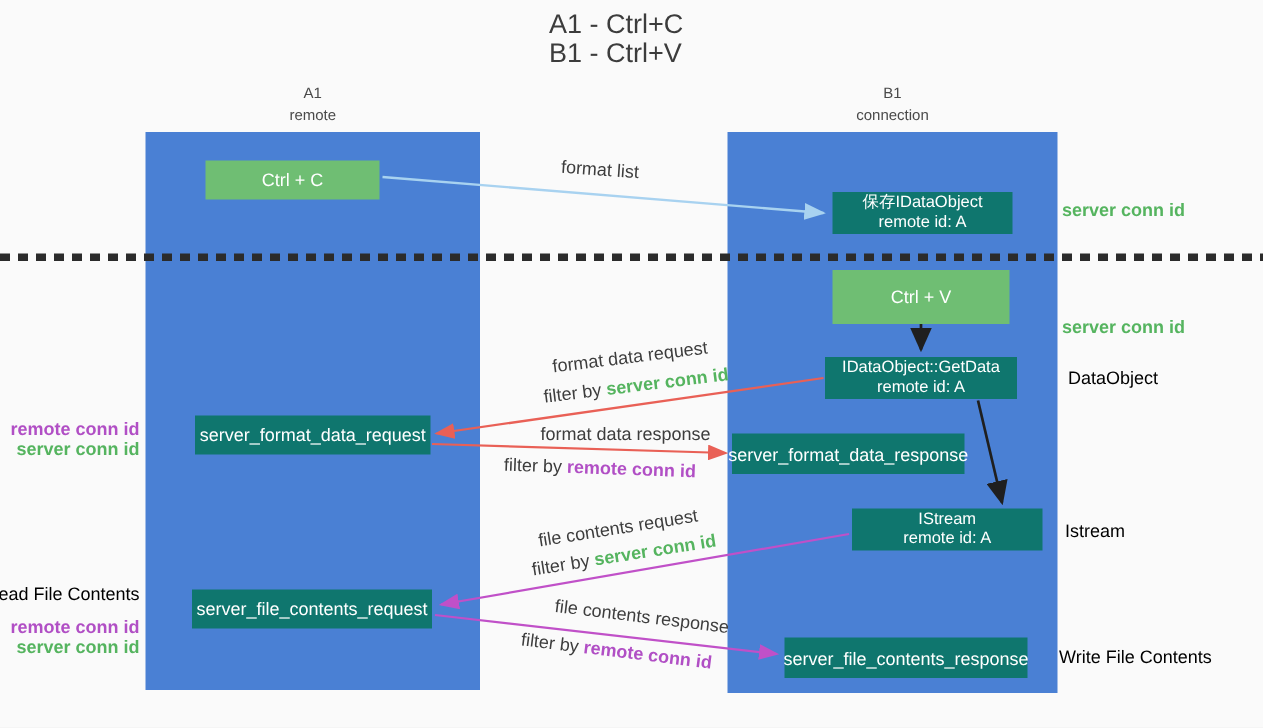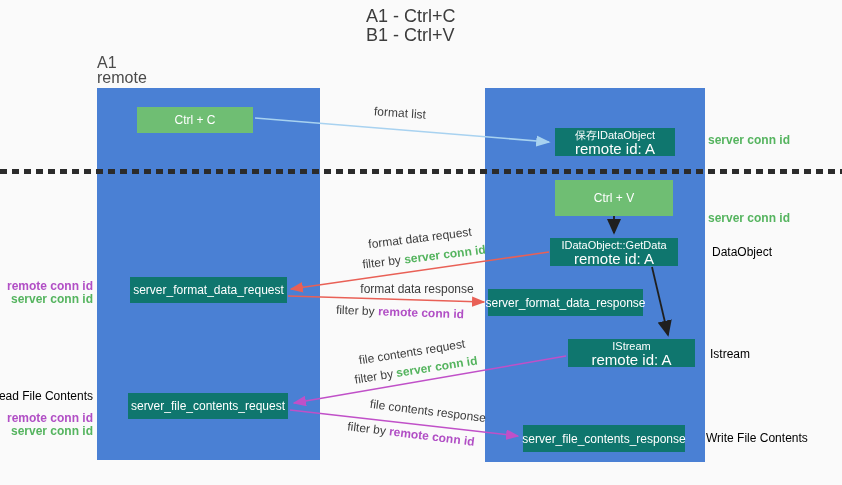--- a/index.html
+++ b/index.html
@@ -1,33 +1,33 @@
 <!DOCTYPE html>
 <html><head>
 <meta charset="utf-8">
 <style>
   html,body{margin:0;padding:0;}
   body{background:#e8e8e8;font-family:"Liberation Sans",sans-serif;}
   .stage{position:relative;width:842px;height:485px;background:#fafafa;overflow:hidden;}
 
   .title{position:absolute;left:366px;top:7px;font-size:18px;line-height:19px;color:#3c3c3c;}
 
-  .lane-header{position:absolute;text-align:left;font-size:16px;line-height:15px;color:#4a4a4a;}
+  .lane-header{position:absolute;text-align:center;font-size:10px;line-height:15px;color:#4a4a4a;}
   .lane{position:absolute;background:#4a80d4;z-index:1;}
 
   .dashline{position:absolute;left:0;top:169px;width:842px;height:5px;z-index:2;
     background:repeating-linear-gradient(to right,#2b2b2b 0 7px,transparent 7px 12px);}
 
   svg.arrows{position:absolute;left:0;top:0;z-index:2;pointer-events:none;}
 
   .node{position:absolute;z-index:3;display:flex;flex-direction:column;align-items:center;
     justify-content:center;color:#fff;text-align:center;}
   .node.green{background:#6fbe73;font-size:12px;}
   .node.orange{background:#0f766e;font-size:12px;}
-  .node .l2{font-size:15px;line-height:13px;}
+  .node .l2{font-size:11px;line-height:13px;}
   .node .l1{font-size:11px;line-height:13px;}
   .node.single{font-size:12px;}
 
   .albl{position:absolute;z-index:3;font-size:12px;color:#3d3d3d;white-space:nowrap;}
   .albl.rot{transform-origin:center;}
   .g{color:#55b45f;font-weight:bold;}
   .p{color:#b14fc5;font-weight:bold;}
   .side{position:absolute;z-index:3;font-size:12px;white-space:nowrap;}
   .side.plain{color:#000000;}
   .leftcol{text-align:right;}
@@ -38,20 +38,24 @@
 <div class="stage">
 
   <div class="title">
     <div>A1 - Ctrl+C</div>
     <div>B1 - Ctrl+V</div>
   </div>
 
   <div class="lane-header" style="left:97px;top:55px;width:223px;">
     <div>A1</div>
     <div>remote</div>
+  </div>
+  <div class="lane-header" style="left:485px;top:55px;width:220px;">
+    <div>B1</div>
+    <div>connection</div>
   </div>
 
   <div class="lane" style="left:97px;top:88px;width:223px;height:372px;"></div>
   <div class="lane" style="left:485px;top:88px;width:220px;height:374px;"></div>
 
   <div class="dashline"></div>
 
   <svg class="arrows" width="842" height="485" viewBox="0 0 842 485">
     <defs>
       <marker id="m-blue" markerWidth="9" markerHeight="7" refX="8" refY="3.5" orient="auto">

